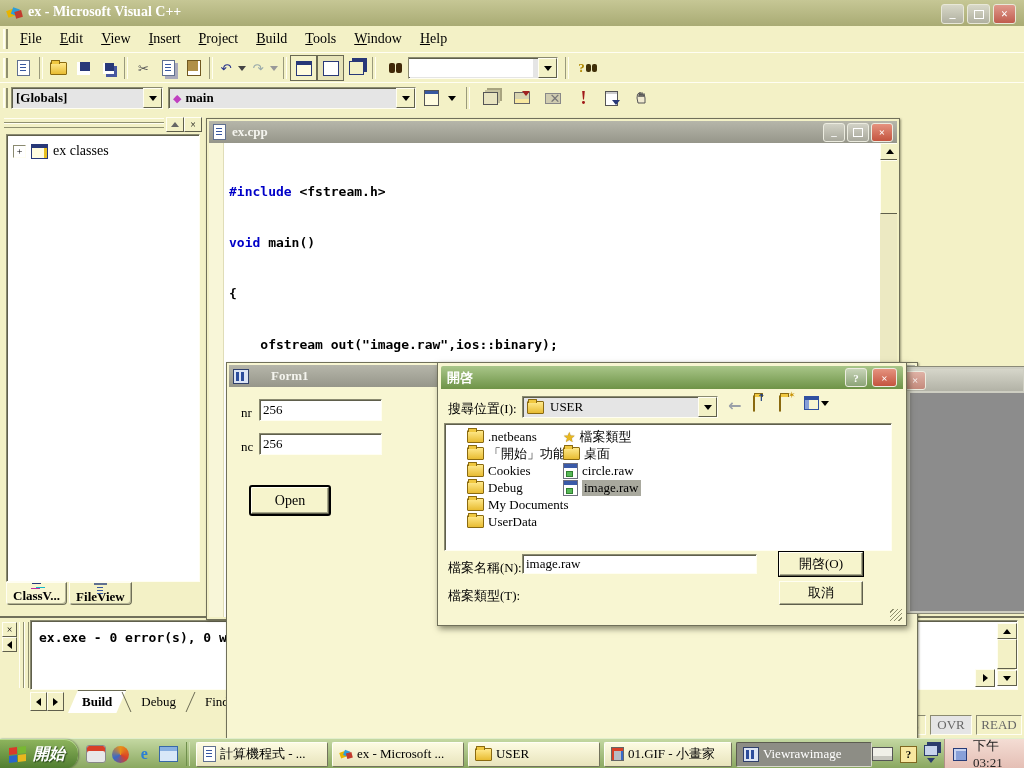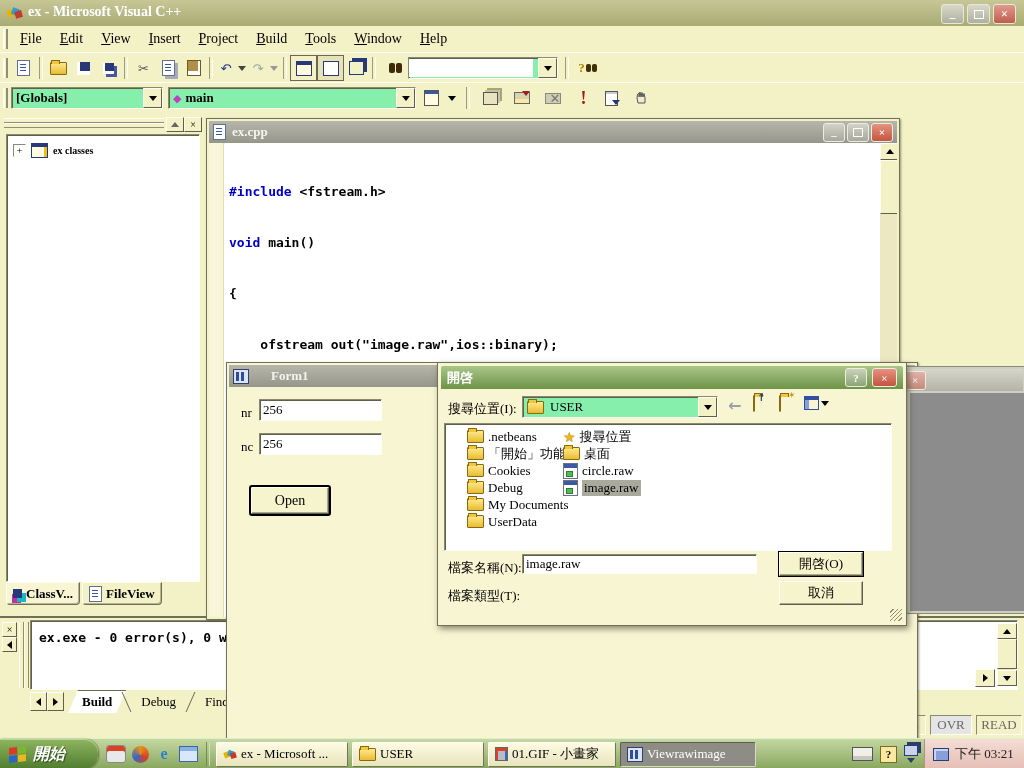--- a/index.html
+++ b/index.html
@@ -2,37 +2,37 @@
 <html><head>
 <meta charset="utf-8">
 <style>
   html,body{margin:0;padding:0;background:#555;}
   #screen{position:relative;width:1024px;height:768px;overflow:hidden;
     font-family:"Liberation Serif","DejaVu Serif",serif;font-size:13px;color:#000;
     background:#f3f1c6;}
   .abs{position:absolute;}
   .sunken{border:1px solid;border-color:#8a8a70 #fffef2 #fffef2 #8a8a70;box-shadow:inset 1px 1px 0 #5f5f4c;background:#fff;}
   .sunken-lite{border:1px solid;border-color:#8a8a70 #fffef2 #fffef2 #8a8a70;}
-  .raised{border:1px solid;border-color:#fffef2 #6f6f58 #6f6f58 #fffef2;box-shadow:inset -1px -1px 0 #b5b596;background:#f3f1c6;}
+  .raised{border:1px solid;border-color:#fffef2 #6f6f58 #6f6f58 #fffef2;box-shadow:inset -1px -1px 0 #b5b596;background:#f3f1c6;flex-direction:column;}
   .flex{display:flex;align-items:center;}
   .tri-up{width:0;height:0;border-left:4px solid transparent;border-right:4px solid transparent;border-bottom:5px solid #000;}
   .tri-down{width:0;height:0;border-left:4px solid transparent;border-right:4px solid transparent;border-top:5px solid #000;}
   .tri-left{width:0;height:0;border-top:4px solid transparent;border-bottom:4px solid transparent;border-right:5px solid #000;}
   .tri-right{width:0;height:0;border-top:4px solid transparent;border-bottom:4px solid transparent;border-left:5px solid #000;}
   
   .main-title{left:0;top:0;width:1024px;height:26px;background:linear-gradient(#c6c795,#a9ab74);color:#fff;font-weight:bold;font-size:14px;}
   .cap-btn{width:21px;height:18px;border-radius:3px;border:1px solid #e8e8d8;background:linear-gradient(#d8d8c8,#b0b0a0);color:#fff;display:flex;align-items:center;justify-content:center;font-size:12px;}
   .cap-close{background:linear-gradient(#e09a8c,#c05c4e);}
   .menu-item{display:inline-block;padding:4px 9px;font-size:14px;}
   .menu-item::first-letter{text-decoration:underline;}
   .grip{border-left:2px solid #fffef2;border-right:2px solid #90906f;width:1px;height:20px;margin:0 3px;}
   .tbtn{width:25px;height:24px;display:flex;align-items:center;justify-content:center;}
   .tsep{width:2px;height:22px;border-left:1px solid #9a9a7c;border-right:1px solid #fffef2;margin:0 3px;}
   .sans{font-family:"DejaVu Sans",sans-serif;}
-  .combo{background:#86efac;display:flex;align-items:center;}
+  .combo{background:#e5e5e5;display:flex;align-items:center;}
   .combo .cbtn{margin-left:auto;width:17px;align-self:stretch;display:flex;align-items:center;justify-content:center;}
   
   .winframe{border:1px solid #70705a;box-shadow:1px 1px 2px rgba(60,60,40,.5);}
   .inactive-title{background:linear-gradient(#b6b6aa,#96968a);color:#f4f4ee;font-weight:bold;display:flex;align-items:center;padding:0 4px;}
   .active-title{background:linear-gradient(#a9c689,#6e9347);color:#fff;font-weight:bold;display:flex;align-items:center;padding:0 6px;}
   .mini-cap{width:20px;height:17px;border-radius:3px;border:1px solid #ecece0;background:linear-gradient(#d2d2c6,#a8a89c);color:#fff;display:flex;align-items:center;justify-content:center;font-size:11px;margin-left:2px;}
   .mini-close{background:linear-gradient(#e5937f,#c4543f);}
   .code{font-family:"DejaVu Sans Mono","Liberation Mono",monospace;font-weight:bold;font-size:13px;line-height:17px;white-space:pre;}
   .kw{color:#0000c8;}
   .folder-ico{position:relative;width:15px;height:11px;background:linear-gradient(#ffe98c,#e8bc32);border:1px solid #8a6a10;border-radius:1px;}
@@ -199,21 +199,21 @@
     <div class="abs" style="left:2px;top:4px;width:160px;height:3px;border-top:1px solid #fffef2;border-bottom:1px solid #90906f"></div>
     <div class="abs" style="left:2px;top:9px;width:160px;height:3px;border-top:1px solid #fffef2;border-bottom:1px solid #90906f"></div>
     <div class="abs sbtn" style="left:164px;top:3px;width:16px;height:13px">
         <span class="tri-up" style="border-bottom-color:#666"></span>
       </div>
     <div class="abs sbtn" style="left:182px;top:3px;width:16px;height:13px;font-size:10px">×</div>
     <div class="abs sunken" style="left:4px;top:20px;width:192px;height:446px">
       <div class="flex" style="margin:8px 0 0 6px;gap:5px">
         <span class="sunken-lite" style="width:11px;height:11px;background:#fff;display:flex;align-items:center;justify-content:center;font-size:10px;line-height:9px">+</span>
         <span style="width:15px;height:13px;background:#fffce0;border:1px solid #283878;box-shadow:inset 0 3px 0 #283878,inset -3px 0 0 #e8c020"></span>
-        <span style="font-weight:bold;font-size:10px">ex classes</span>
+        <span style="font-weight:normal;font-size:14px">ex classes</span>
       </div>
     </div>
     <div class="abs flex" style="left:4px;top:468px;gap:2px">
       <div class="raised flex" style="height:21px;padding:0 6px;gap:4px;border-radius:0 0 4px 4px;background:#f8f6d2">
         <span style="width:9px;height:9px;background:#283878;box-shadow:4px 4px 0 #18b8c8,-1px 5px 0 #c030a0"></span>
         <span style="font-weight:bold">ClassV...</span>
       </div>
       <div class="raised flex" style="height:21px;padding:0 6px;gap:4px;border-radius:0 0 4px 4px">
         <span class="doc-ico"></span>
         <span style="font-weight:bold">FileView</span>
@@ -375,21 +375,21 @@
             <span>My Documents</span>
           </div>
         <div class="row-item">
             <span class="folder-ico"></span>
             <span>UserData</span>
           </div>
       </div>
       <div class="abs" style="left:118px;top:4px">
         <div class="row-item">
             <span class="sans" style="color:#e8b820;text-shadow:0 0 1px #805800;font-size:14px;line-height:12px">★</span>
-            <span>搜尋位置</span>
+            <span>檔案類型</span>
           </div>
         <div class="row-item">
             <span class="folder-ico"></span>
             <span>桌面</span>
           </div>
         <div class="row-item">
             <span class="raw-ico"></span>
             <span>circle.raw</span>
           </div>
         <div class="row-item">
@@ -422,20 +422,24 @@
     </div>
     <div class="flex" style="gap:6px;padding:0 8px">
       <span style="width:18px;height:16px;background:#e8e8e8;border:1px solid #888;border-radius:3px;box-shadow:inset 0 5px 0 #d84028"></span>
       <span style="width:17px;height:17px;border-radius:50%;background:conic-gradient(#e89018,#d84028,#3868c8,#e89018)"></span>
       <span style="width:18px;height:18px;color:#2c7fd4;font-weight:bold;font-size:16px;line-height:18px;text-align:center">e</span>
       <span style="width:17px;height:14px;background:#d8e8f8;border:1px solid #3868a8;box-shadow:inset 0 4px 0 #88b0e0"></span>
     </div>
     <div style="width:2px;height:24px;border-left:1px solid #6f8f4c;border-right:1px solid #cfe0b2"></div>
     <div class="flex" style="gap:4px;padding-left:6px">
       <div class="task-btn" style="width:118px">
+          <span class="doc-ico"></span>
+          <span>計算機程式 - ...</span>
+        </div>
+      <div class="task-btn" style="width:118px">
           <svg width="14" height="13" viewBox="0 0 17 16">
             <rect x="1" y="5" width="7" height="7" transform="rotate(-20 4 8)" fill="#e8b400"></rect>
             <rect x="6" y="3" width="7" height="7" transform="rotate(20 9 6)" fill="#2d9dd8"></rect>
             <rect x="9" y="6" width="7" height="7" transform="rotate(-15 12 9)" fill="#c23b2e"></rect>
           </svg>
           <span>ex - Microsoft ...</span>
         </div>
       <div class="task-btn" style="width:118px">
           <span class="folder-ico"></span>
           <span>USER</span>

